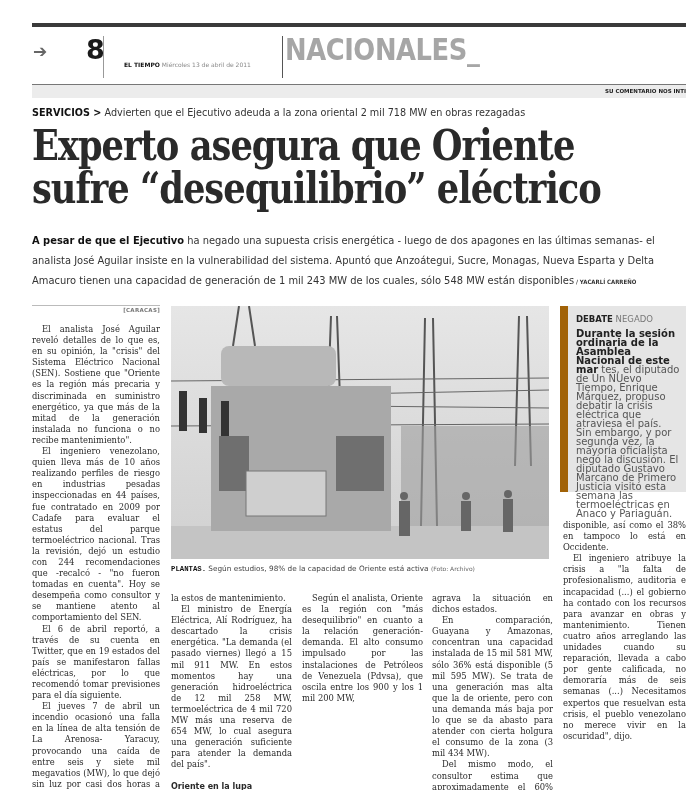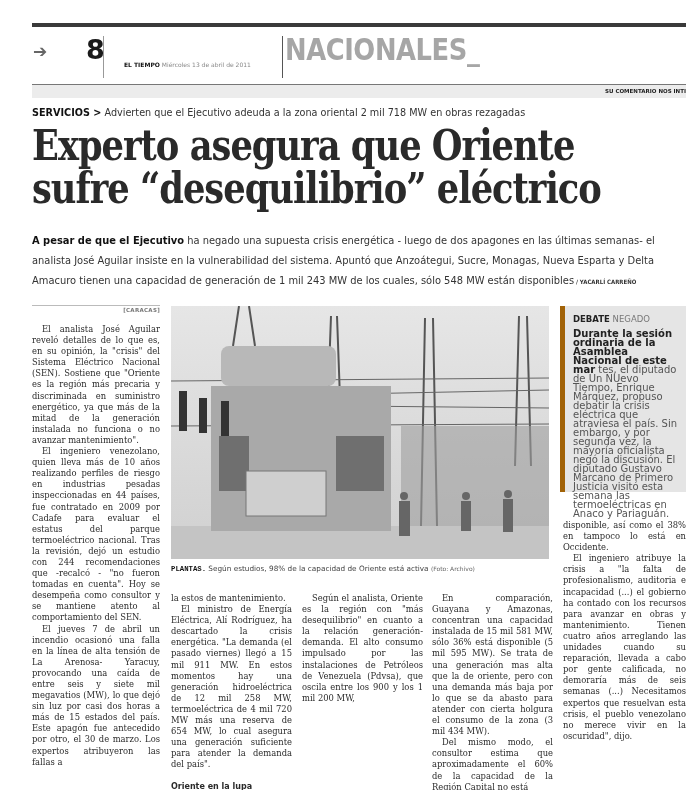--- a/index.html
+++ b/index.html
@@ -43,21 +43,21 @@
   .caption b { color: #111; font-family: Liberation Mono, monospace; }
   .caption .credit { font-size: 6px; color: #666; }
 
   .col2 { left: 171px; top: 593px; width: 121px; }
   .col3 { left: 302px; top: 593px; width: 121px; }
   .col4 { left: 432px; top: 593px; width: 121px; }
   .col5 { left: 563px; top: 520px; width: 123px; }
   .subhead { font-family: "DejaVu Sans", sans-serif; font-weight: bold; font-size: 8px; margin-top: 10px; text-indent: 0 !important; }
 
   
-  .sidebar { position: absolute; left: 560px; top: 306px; width: 126px; height: 186px; background: #e5e5e5; border-left: 5px solid #a16207; padding: 8px 6px 0 8px; font-family: "DejaVu Sans", sans-serif; color: #555; }
+  .sidebar { position: absolute; left: 560px; top: 306px; width: 126px; height: 186px; background: #e5e5e5; border-left: 8px solid #a16207; padding: 8px 6px 0 8px; font-family: "DejaVu Sans", sans-serif; color: #555; }
   .sidebar .title { font-size: 8.5px; color: #777; margin-bottom: 5px; white-space: nowrap; }
   .sidebar .title b { color: #222; }
   .sidebar .text { font-size: 10px; line-height: 9px; }
   .sidebar .text b { color: #222; }
 </style>
 </head>
 <body>
 
 <div class="top-rule"></div>
 <div class="arrow">➔</div>
@@ -75,22 +75,23 @@
   <div>Experto asegura que Oriente</div>
   <div>sufre “desequilibrio” eléctrico</div>
 </div>
 
 <div class="lead"><span class="lead-bold">A pesar de que el Ejecutivo</span><span> ha negado una supuesta crisis energética - luego de dos apagones en las últimas semanas- el analista José Aguilar insiste en la vulnerabilidad del sistema. Apuntó que Anzoátegui, Sucre, Monagas, Nueva Esparta y Delta Amacuro tienen una capacidad de generación de 1 mil 243 MW de los cuales, sólo 548 MW están disponibles</span><span class="byline"> / YACARLÍ CARREÑO</span></div>
 
 <div class="dateline-rule"></div>
 <div class="dateline">[CARACAS]</div>
 <div class="col col1">
   <div class="body">
-    <p>El analista José Aguilar reveló detalles de lo que es, en su opinión, la "crisis" del Sistema Eléctrico Nacional (SEN). Sostiene que "Oriente es la región más precaria y discriminada en suministro energético, ya que más de la mitad de la generación instalada no funciona o no avanzar mantenimiento".</p>
+    <p>El analista José Aguilar reveló detalles de lo que es, en su opinión, la "crisis" del Sistema Eléctrico Nacional (SEN). Sostiene que "Oriente es la región más precaria y discriminada en suministro energético, ya que más de la mitad de la generación instalada no funciona o no recibe mantenimiento".</p>
     <p>El ingeniero venezolano, quien lleva más de 10 años realizando perfiles de riesgo en industrias pesadas inspeccionadas en 44 países, fue contratado en 2009 por Cadafe para evaluar el estatus del parque termoeléctrico nacional. Tras la revisión, dejó un estudio con 244 recomendaciones que -recalcó - "no fueron tomadas en cuenta". Hoy se desempeña como consultor y se mantiene atento al comportamiento del SEN.</p>
+    <p>El 6 de abril reportó, a través de su cuenta en Twitter, que en 19 estados del país se manifestaron fallas eléctricas, por lo que recomendó tomar previsiones para el día siguiente.</p>
     <p>El jueves 7 de abril un incendio ocasionó una falla en la línea de alta tensión de La Arenosa- Yaracuy, provocando una caída de entre seis y siete mil megavatios (MW), lo que dejó sin luz por casi dos horas a más de 15 estados del país. Este apagón fue antecedido por otro, el 30 de marzo. Los expertos atribuyeron las fallas a</p>
   </div>
 </div>
 
 <div class="photo">
   <svg width="378" height="253" viewBox="0 0 378 253">
     <defs>
       <linearGradient id="sky" x1="0" y1="0" x2="0" y2="1">
         <stop offset="0" stop-color="#e6e6e6"></stop>
         <stop offset="1" stop-color="#d0d0d0"></stop>
@@ -140,20 +141,21 @@
   <p>El ministro de Energía Eléctrica, Alí Rodríguez, ha descartado la crisis energética. "La demanda (el pasado viernes) llegó a 15 mil 911 MW. En estos momentos hay una generación hidroeléctrica de 12 mil 258 MW, termoeléctrica de 4 mil 720 MW más una reserva de 654 MW, lo cual asegura una generación suficiente para atender la demanda del país".</p>
   <p class="subhead">Oriente en la lupa</p>
 
 </div>
 
 <div class="col col3">
   <p>Según el analista, Oriente es la región con "más desequilibrio" en cuanto a la relación generación- demanda. El alto consumo impulsado por las instalaciones de Petróleos de Venezuela (Pdvsa), que oscila entre los 900 y los 1 mil 200 MW,</p>
 </div>
 
 <div class="col col4">
+  <p style="text-indent:0">agrava la situación en dichos estados.</p>
   <p>En comparación, Guayana y Amazonas, concentran una capacidad instalada de 15 mil 581 MW, sólo 36% está disponible (5 mil 595 MW). Se trata de una generación mas alta que la de oriente, pero con una demanda más baja por lo que se da abasto para atender con cierta holgura el consumo de la zona (3 mil 434 MW).</p>
   <p>Del mismo modo, el consultor estima que aproximadamente el 60% de la capacidad de la Región Capital no está</p>
 </div>
 
 <div class="sidebar">
   <div class="title"><b>DEBATE</b><span> NEGADO</span></div>
   <div class="text"><b>Durante la sesión ordinaria de la Asamblea Nacional de este mar</b> <span>tes, el diputado de Un NUevo Tiempo, Enrique Márquez, propuso debatir la crisis eléctrica que atraviesa el país. Sin embargo, y por segunda vez, la mayoría oficialista negó la discusión. El diputado Gustavo Marcano de Primero Justicia visitó esta semana las termoeléctricas en Anaco y Pariaguán.</span></div>
 </div>
 
 <div class="col col5">

